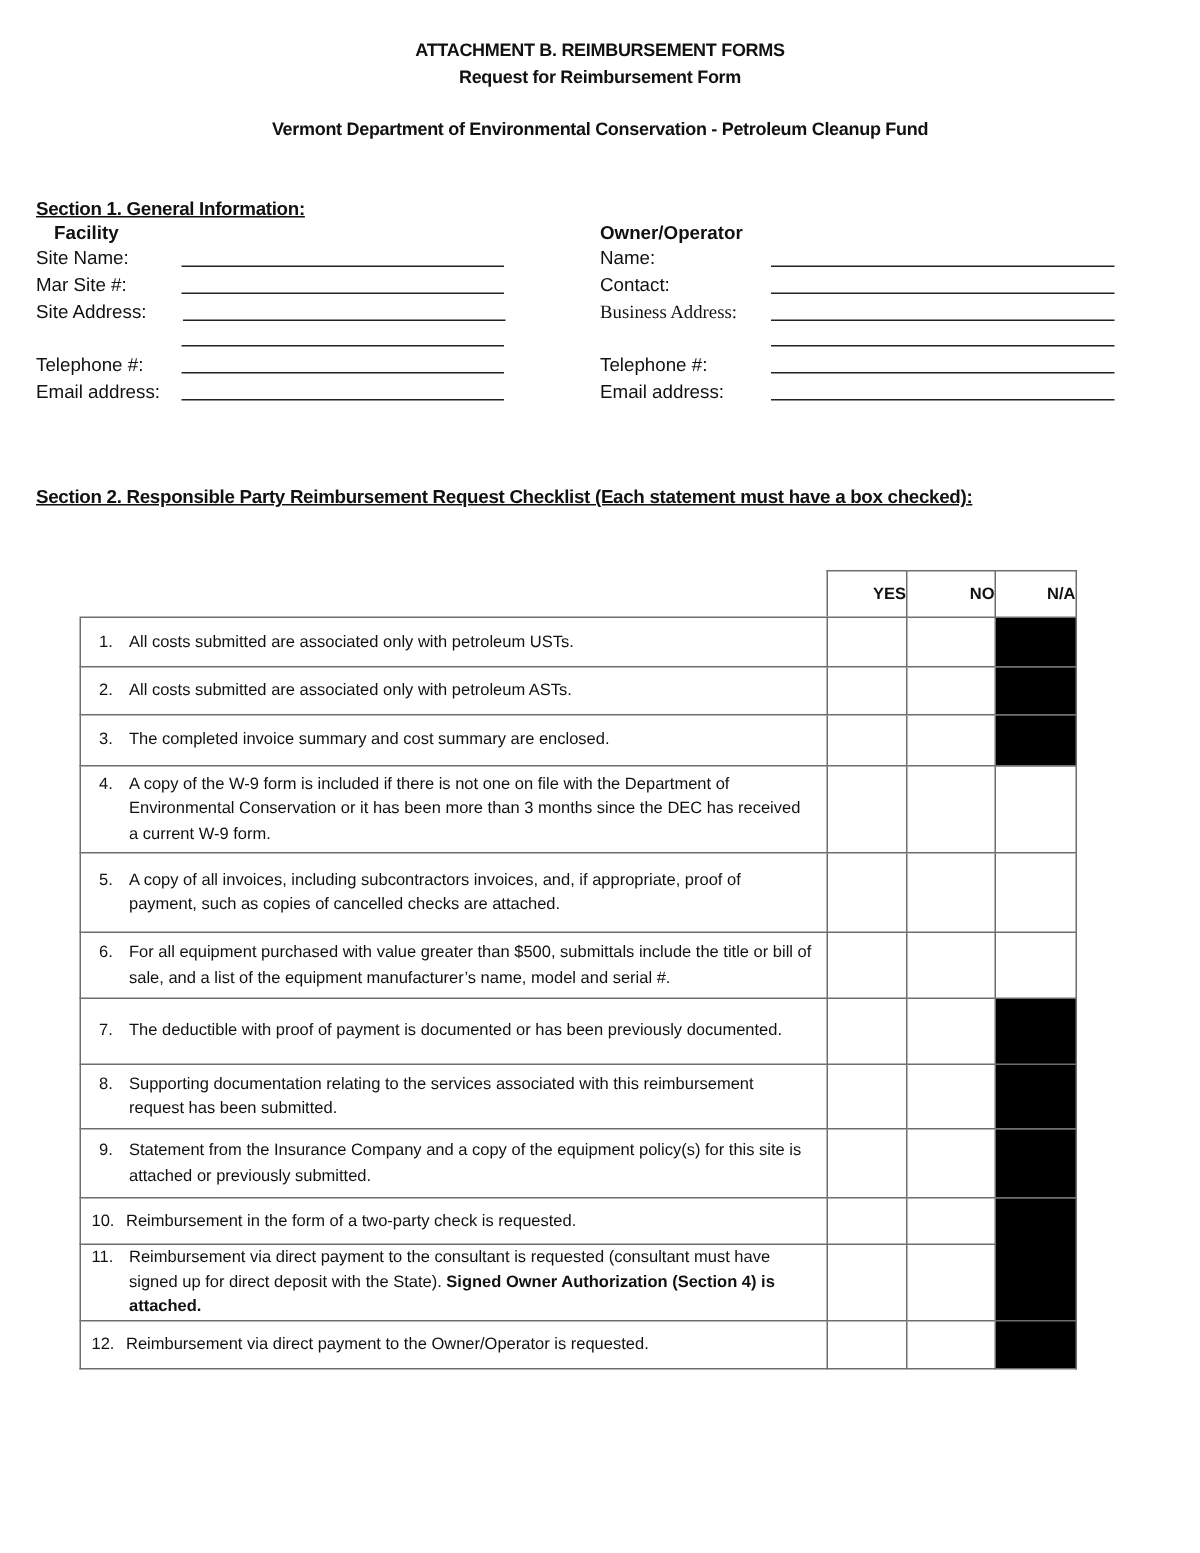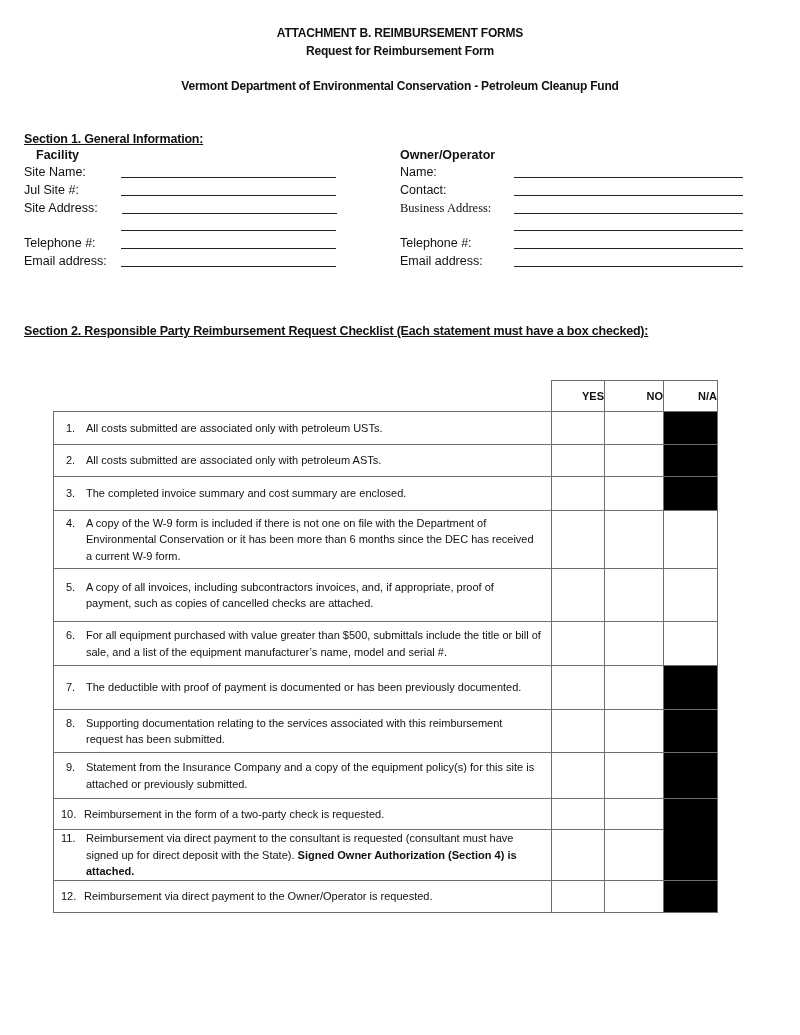--- a/index.html
+++ b/index.html
@@ -33,21 +33,21 @@
 <div class="hdr" style="top:43px;margin-top:36px;">Vermont Department of Environmental Conservation - Petroleum Cleanup Fund</div>
 <div class="hdr" style="top:44px;">Request for Reimbursement Form</div>
 
 <div class="sec-title" style="top:113px;margin-top:19px;">Section 1.  General Information:</div>
 
 <div class="col-head" style="left:24px; top:148px;margin-left:12px;">Facility</div>
 
 <div class="lbl" style="left:24px; top:165px;">Site Name:</div>
 <div class="line" style="left:121px; top:177px; width:215px;"></div>
 
-<div class="lbl" style="left:24px; top:183px;">Jul Site #:</div>
+<div class="lbl" style="left:24px; top:183px;">Mar Site #:</div>
 <div class="line" style="left:121px; top:195px; width:215px;"></div>
 
 <div class="lbl" style="left:24px; top:201px;">Site Address:</div>
 <div class="line" style="left:122px; top:213px; width:215px;"></div>
 <div class="line" style="left:121px; top:230px; width:215px;"></div>
 
 <div class="lbl" style="left:24px; top:236px;">Telephone #:</div>
 <div class="line" style="left:121px; top:248px; width:215px;"></div>
 
 <div class="lbl" style="left:24px; top:254px;">Email address:</div>
@@ -118,21 +118,21 @@
           </div>
         </td>
     <td class="box"></td>
     <td class="box"></td>
     <td class="black"></td>
   </tr>
   <tr style="height:58px;">
     <td class="txt">
           <div class="item">
             <span class="num">4.</span>
-            <span class="body">A copy of the W-9 form is included if there is not one on file with the Department of Environmental Conservation or it has been more than 6 months since the DEC has received a current W-9 form.</span>
+            <span class="body">A copy of the W-9 form is included if there is not one on file with the Department of Environmental Conservation or it has been more than 3 months since the DEC has received a current W-9 form.</span>
           </div>
         </td>
     <td class="box"></td>
     <td class="box"></td>
     <td class="box"></td>
   </tr>
   <tr style="height:53px;">
     <td class="txt">
           <div class="item">
             <span class="num">5.</span>

